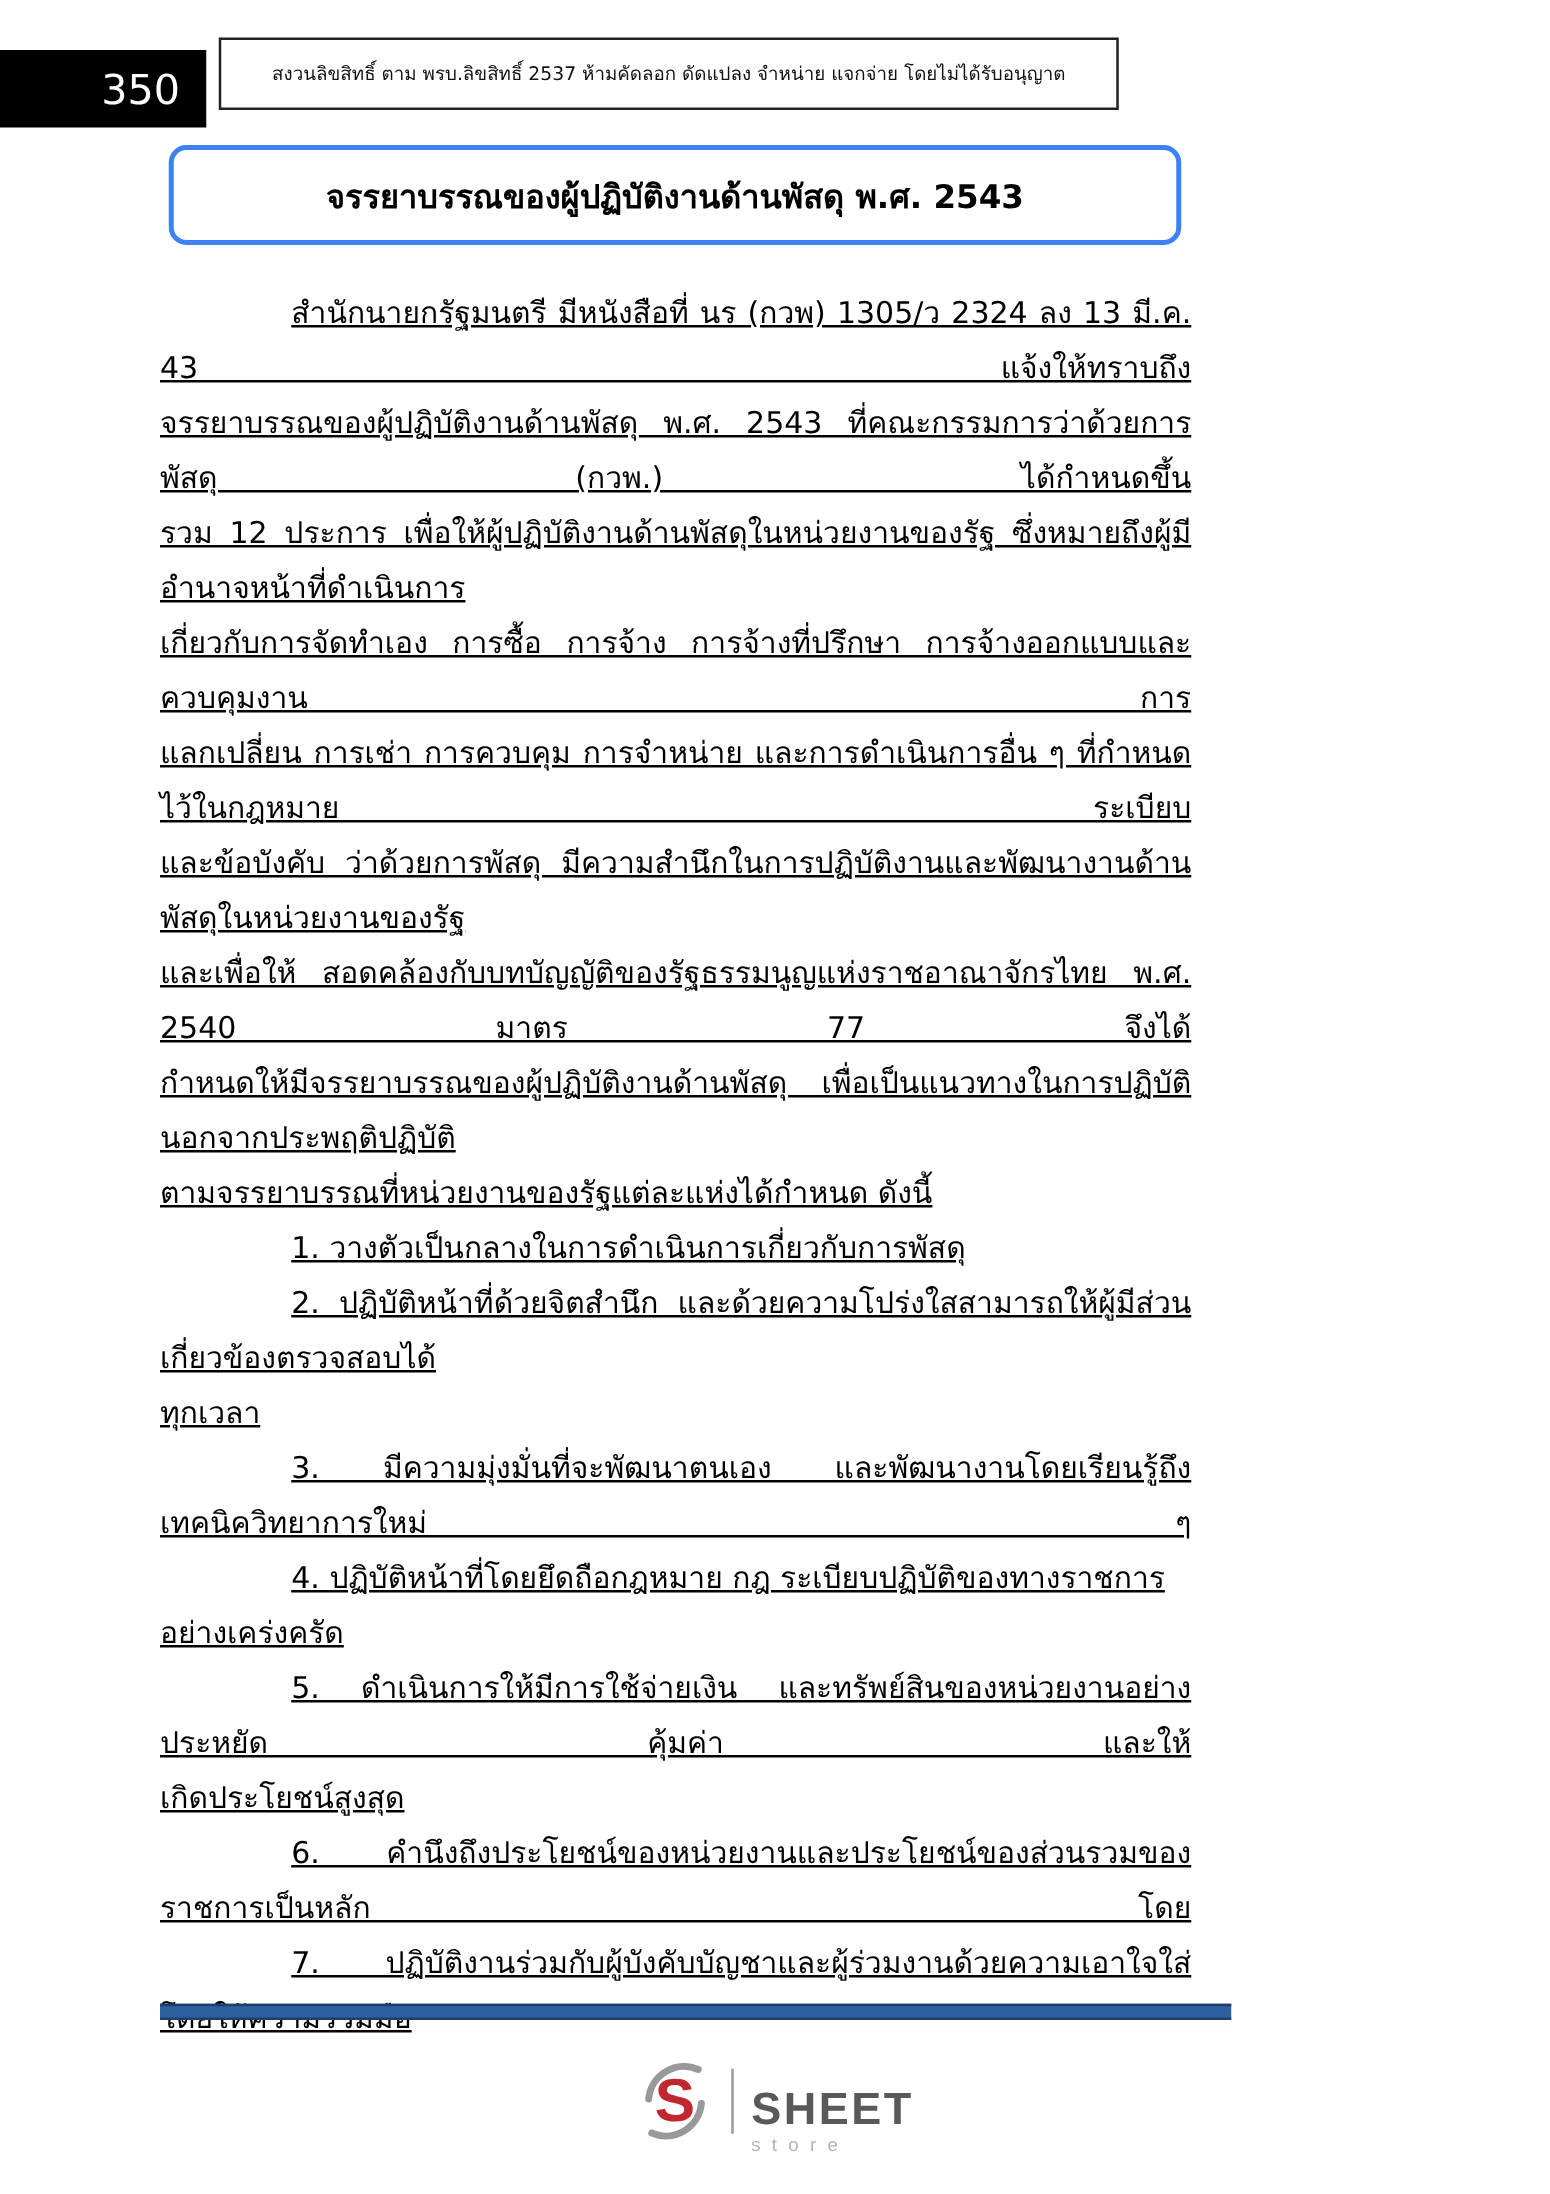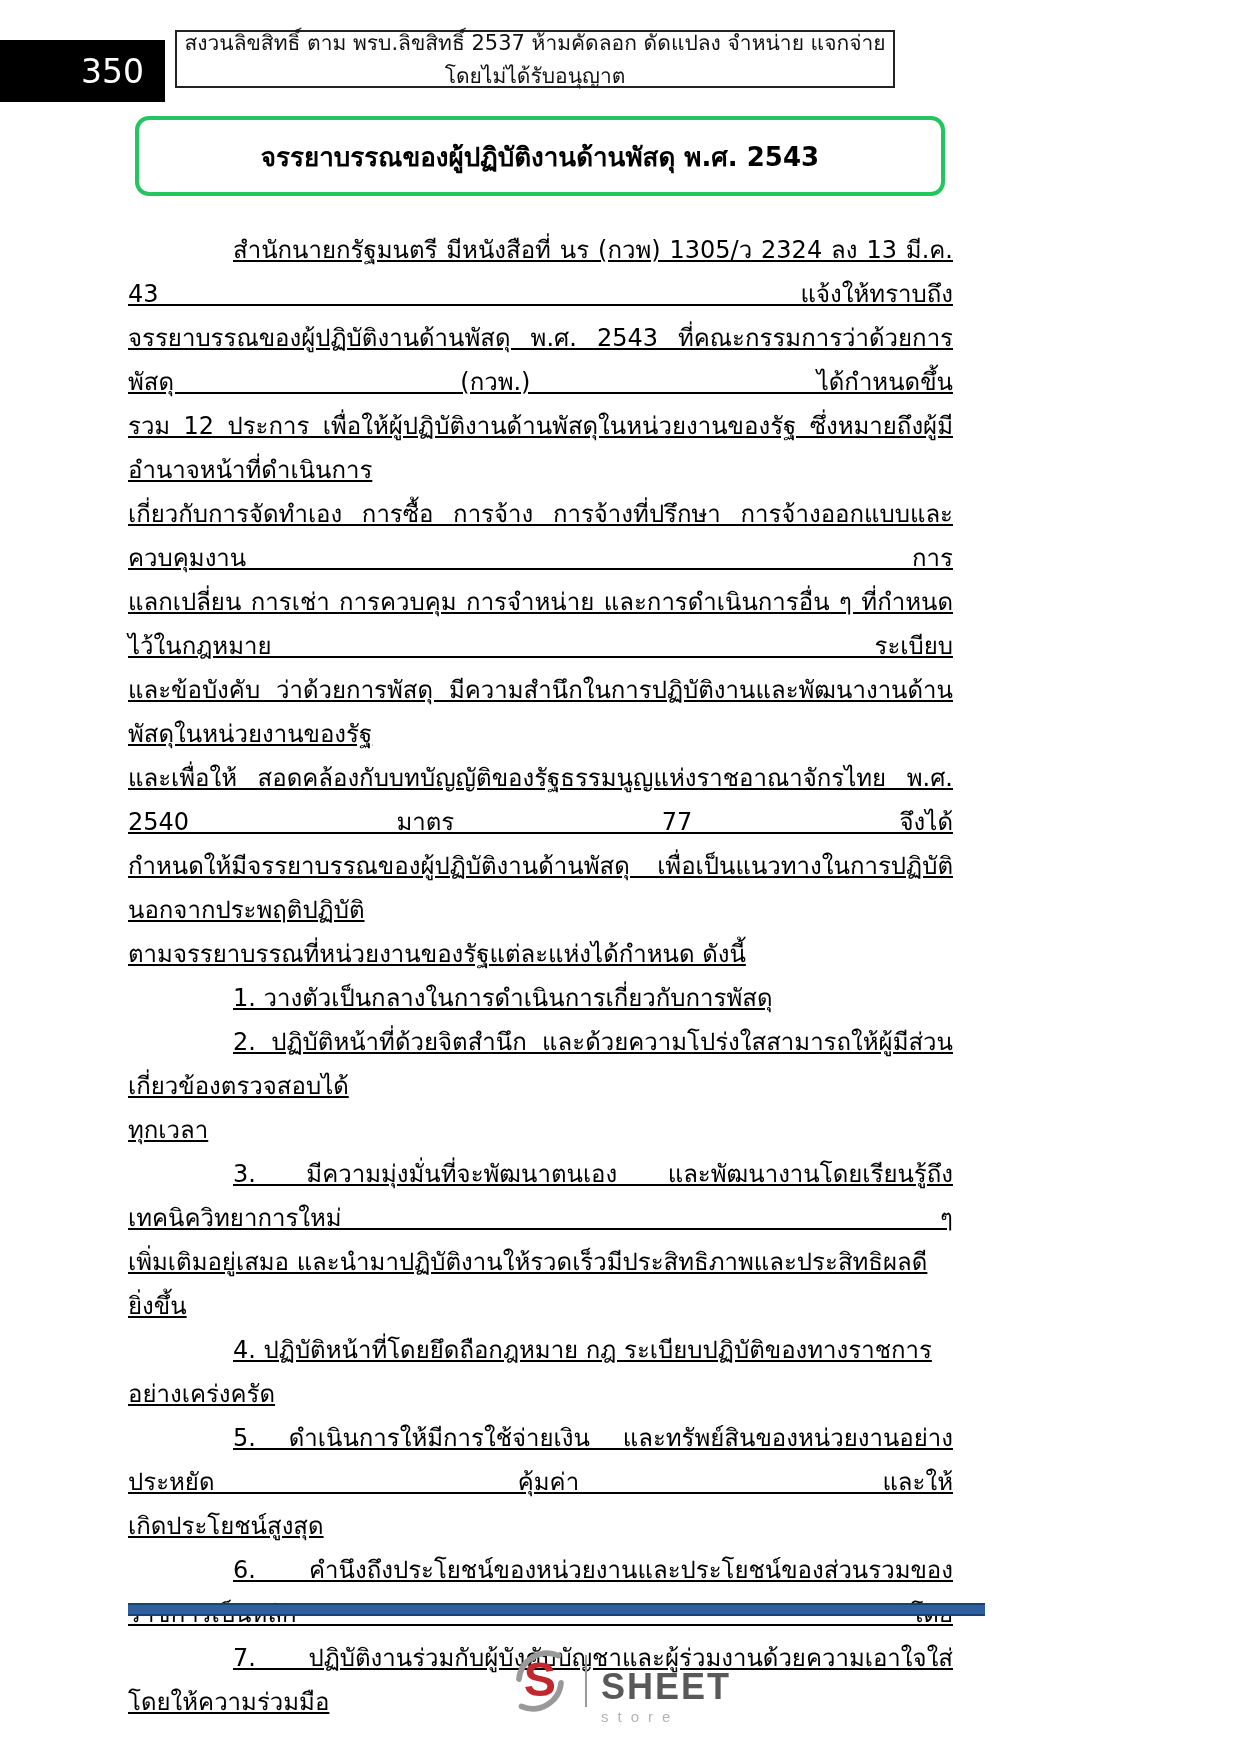--- a/index.html
+++ b/index.html
@@ -21,30 +21,30 @@
     color:#fff;
     display:flex; align-items:center; justify-content:flex-end;
     padding-right:21px;
     font-size:33px;
   }
   .copyright-box {
     position:absolute; left:175px; top:30px;
     width:720px; height:58px;
     border:2px solid #222;
     display:flex; align-items:center; justify-content:center;
-    font-size:21px;
+    font-size:15px;
     text-align:center;
     background:#fff;
   }
 
   
   .title-box {
     position:absolute; left:135px; top:116px;
     width:810px; height:80px;
-    border:4px solid #22c55e;
+    border:4px solid #3b82f6;
     border-radius:14px;
     display:flex; align-items:center; justify-content:center;
     background:#fff;
   }
   .title-box .title-text {
     font-size:26px; font-weight:bold; color:#000;
     text-align:center;
   }
 
   
@@ -126,21 +126,20 @@
       <div class="line">ตามจรรยาบรรณที่หน่วยงานของรัฐแต่ละแห่งได้กำหนด ดังนี้</div>
 
       <div class="line indent">1. วางตัวเป็นกลางในการดำเนินการเกี่ยวกับการพัสดุ</div>
 
       <div class="line indent fill">2. ปฏิบัติหน้าที่ด้วยจิตสำนึก และด้วยความโปร่งใสสามารถให้ผู้มีส่วนเกี่ยวข้องตรวจสอบได้</div>
 
       <div class="line">ทุกเวลา</div>
 
       <div class="line indent fill">3. มีความมุ่งมั่นที่จะพัฒนาตนเอง และพัฒนางานโดยเรียนรู้ถึงเทคนิควิทยาการใหม่ ๆ</div>
 
-      <div class="line">เพิ่มเติมอยู่เสมอ และนำมาปฏิบัติงานให้รวดเร็วมีประสิทธิภาพและประสิทธิผลดียิ่งขึ้น</div>
 
       <div class="line indent">4. ปฏิบัติหน้าที่โดยยึดถือกฎหมาย กฎ ระเบียบปฏิบัติของทางราชการอย่างเคร่งครัด</div>
 
       <div class="line indent fill">5. ดำเนินการให้มีการใช้จ่ายเงิน และทรัพย์สินของหน่วยงานอย่างประหยัด คุ้มค่า และให้</div>
 
       <div class="line">เกิดประโยชน์สูงสุด</div>
 
       <div class="line indent fill">6. คำนึงถึงประโยชน์ของหน่วยงานและประโยชน์ของส่วนรวมของราชการเป็นหลัก โดย</div>
 
 

